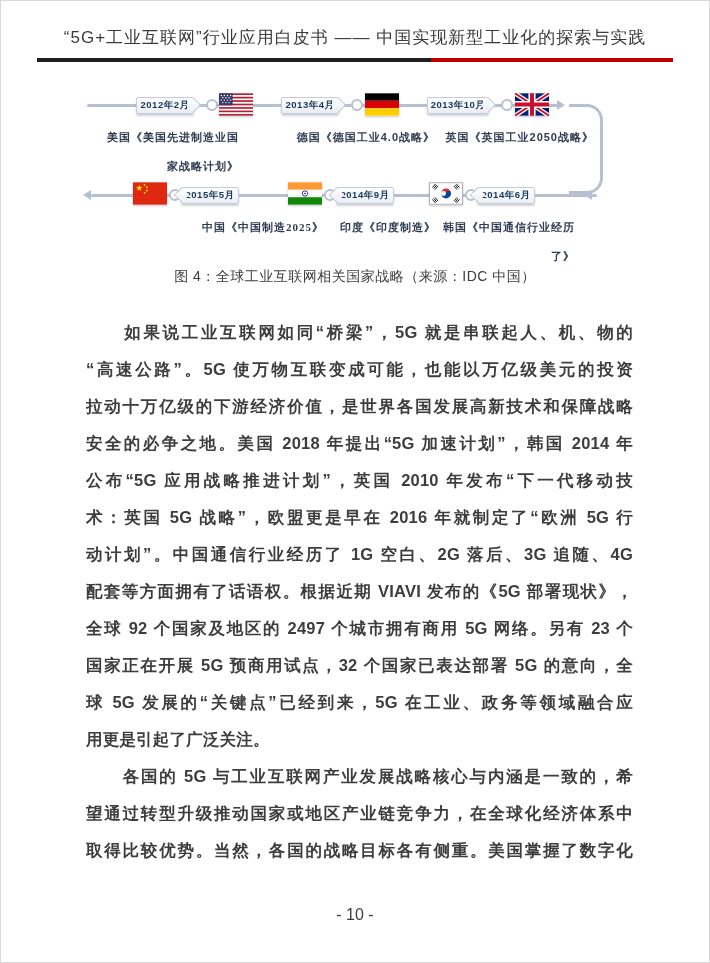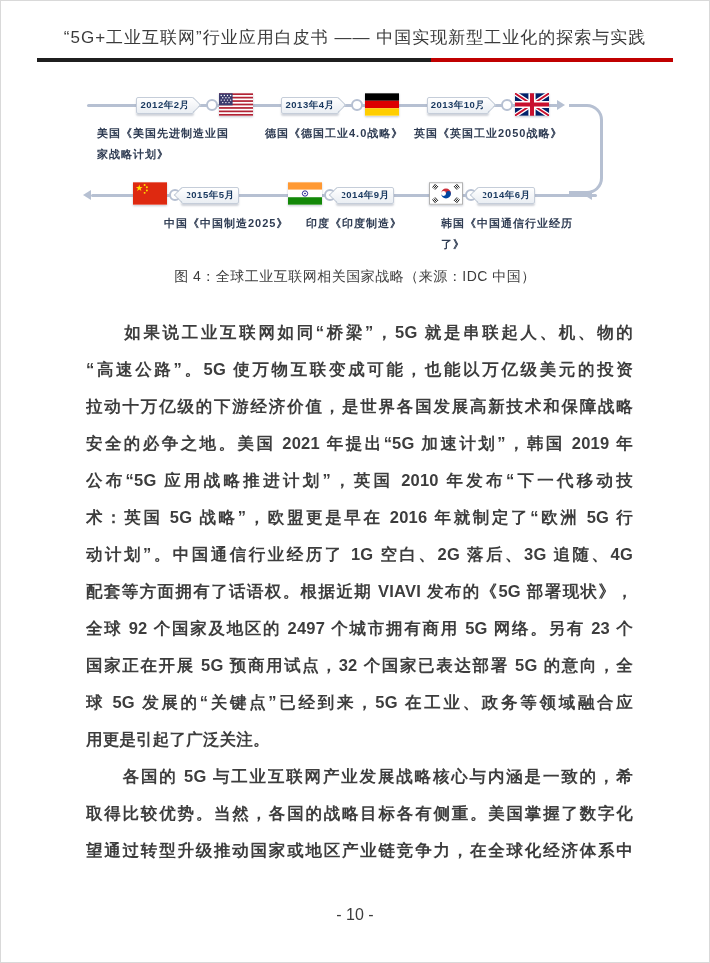--- a/index.html
+++ b/index.html
@@ -15,21 +15,21 @@
   .header{padding:25px 34px 0;}
   .header-title{
     text-align:center;font-size:17px;letter-spacing:1px;color:#3b3b3b;
     white-space:nowrap;
   }
   .header-rule{display:flex;height:4px;margin:9px 2px 0;}
   .header-rule .rule-black{width:62%;background:#1f1f1f;}
   .header-rule .rule-red{width:38%;background:#c00000;}
 
   
-  .diagram{position:relative;margin:24px 0 0 78px;width:560px;height:176px;}
+  .diagram{position:relative;margin:24px 0 0 78px;width:560px;height:176px;text-align:right;}
   .tl-line{position:absolute;height:3px;background:#b6c0d2;border-radius:2px;}
   .row1-line{left:8px;top:17.5px;width:471px;}
   .row2-line{left:12px;top:107.5px;width:506px;}
   .tl-curve{
     position:absolute;left:490px;top:17.5px;width:34px;height:90px;
     border:3px solid #b6c0d2;border-left:none;border-radius:0 16px 16px 0;
     box-sizing:border-box;
   }
   .tl-arrow{position:absolute;width:0;height:0;border-top:5px solid transparent;border-bottom:5px solid transparent;}
   .tl-arrow.right{border-left:8px solid #b6c0d2;}
@@ -52,24 +52,24 @@
     background:linear-gradient(135deg,#ffffff,#eaeef3);
   }
   .badge .tip.tr{right:-6px;transform:translateY(-50%) rotate(45deg);border-top:1px solid #c5cdd9;border-right:1px solid #c5cdd9;}
   .badge .tip.tl{left:-6px;transform:translateY(-50%) rotate(45deg);border-bottom:1px solid #c5cdd9;border-left:1px solid #c5cdd9;}
   .badge.r2{top:100.5px;}
   .flag{position:absolute;top:7px;line-height:0;}
   .flag.r2{top:96px;}
   .flag svg{display:block;box-shadow:0 1px 2px rgba(120,130,150,.4);}
   .tl-label{
     position:absolute;font-size:11px;font-weight:bold;color:#2e3b52;
-    line-height:21px;letter-spacing:1px;
+    line-height:29px;letter-spacing:1px;
   }
   .tl-label.row1{top:37px;}
-  .tl-label.row2{top:127px;}
+  .tl-label.row2{top:127px;font-family:Liberation Serif, serif;}
 
   
   .caption{margin-top:6px;text-align:center;font-size:14px;color:#3d3d3d;letter-spacing:.5px;}
 
   
   .bodytext{margin:28px 0 0 85px;width:547px;font-size:16.5px;color:#3d3d3d;}
   .bodyline{
     line-height:37px;height:37px;overflow:hidden;
     text-align:justify;text-align-last:justify;
     letter-spacing:.2px;white-space:nowrap;font-weight:bold;
@@ -237,31 +237,31 @@
 </div>
 
 <div class="caption">图 4：全球工业互联网相关国家战略（来源：IDC 中国）</div>
 
 <div class="bodytext">
   <div>
 
   <div class="bodyline">　　如果说工业互联网如同“桥梁”，5G 就是串联起人、机、物的</div>
       <div class="bodyline">“高速公路”。5G 使万物互联变成可能，也能以万亿级美元的投资</div>
       <div class="bodyline">拉动十万亿级的下游经济价值，是世界各国发展高新技术和保障战略</div>
-      <div class="bodyline">安全的必争之地。美国 2021 年提出“5G 加速计划”，韩国 2019 年</div>
+      <div class="bodyline">安全的必争之地。美国 2018 年提出“5G 加速计划”，韩国 2014 年</div>
       <div class="bodyline">公布“5G 应用战略推进计划”，英国 2010 年发布“下一代移动技</div>
       <div class="bodyline">术：英国 5G 战略”，欧盟更是早在 2016 年就制定了“欧洲 5G 行</div>
       <div class="bodyline">动计划”。中国通信行业经历了 1G 空白、2G 落后、3G 追随、4G</div>
       <div class="bodyline">配套等方面拥有了话语权。根据近期 VIAVI 发布的《5G 部署现状》，</div>
       <div class="bodyline">全球 92 个国家及地区的 2497 个城市拥有商用 5G 网络。另有 23 个</div>
       <div class="bodyline">国家正在开展 5G 预商用试点，32 个国家已表达部署 5G 的意向，全</div>
       <div class="bodyline">球 5G 发展的“关键点”已经到来，5G 在工业、政务等领域融合应</div>
       <div class="bodyline short">用更是引起了广泛关注。</div>
     </div>
   <div>
 
   <div class="bodyline">　　各国的 5G 与工业互联网产业发展战略核心与内涵是一致的，希</div>
+      <div class="bodyline">望通过转型升级推动国家或地区产业链竞争力，在全球化经济体系中</div>
       <div class="bodyline">取得比较优势。当然，各国的战略目标各有侧重。美国掌握了数字化</div>
-      <div class="bodyline">望通过转型升级推动国家或地区产业链竞争力，在全球化经济体系中</div>
     </div>
 </div>
 
 <div class="footer">- 10 -</div>
 
 </body></html>

